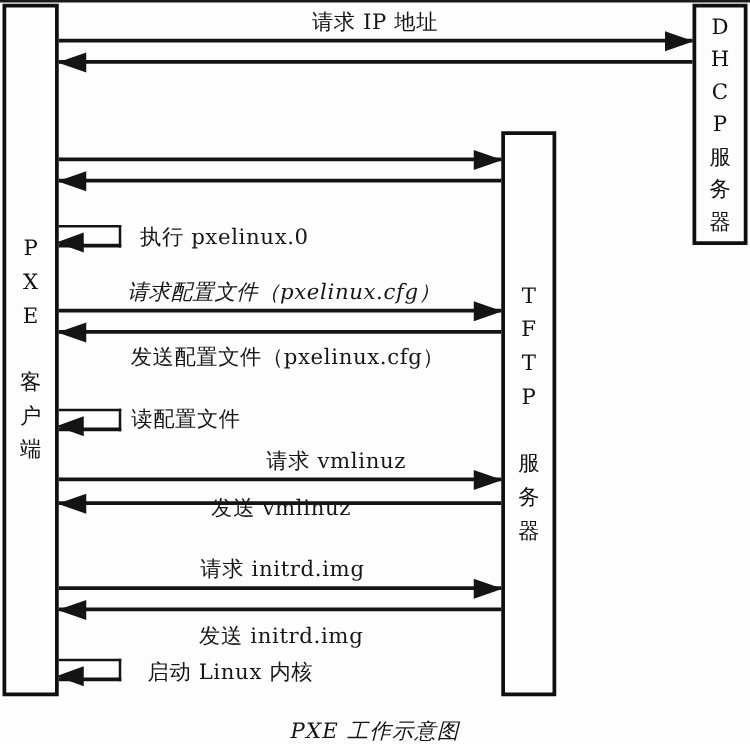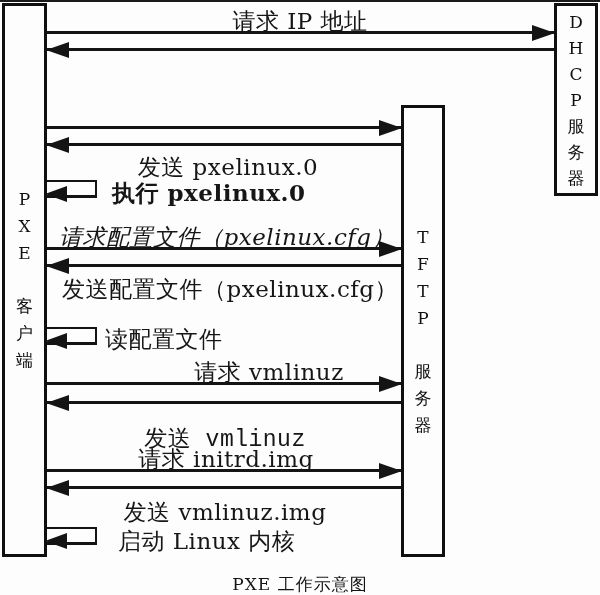--- a/index.html
+++ b/index.html
@@ -28,25 +28,25 @@
            border-top:8px solid transparent; border-bottom:8px solid transparent; }
   .head.right { right:-1px; top:0.5px; border-left:23px solid #141414; }
   .head.left  { left:-1px;  top:0.5px; border-right:23px solid #141414; }
 
   .loop { position:absolute; box-sizing:border-box; width:50px;
           border-top:2px solid #141414; border-right:2px solid #141414;
           border-bottom:3px solid #141414; }
   .loop .head { left:-2px; top:auto; bottom:-7px; border-top:8px solid transparent;
                 border-bottom:8px solid transparent; border-right:22px solid #141414; }
 
-  .msg-label { position:absolute; font-size:23px; white-space:nowrap; letter-spacing:0.5px; }
+  .msg-label { position:absolute; font-size:17px; white-space:nowrap; letter-spacing:0.5px; }
   .msg-label.centered { transform:translateX(-50%); }
 
   .caption { position:absolute; left:0; right:0; top:573px; text-align:center;
-             font-size:17px; letter-spacing:1px; color:#141414; }
+             font-size:17px; letter-spacing:1px; color:#141414;font-style:italic; }
 </style>
 </head>
 <body>
 
 <div class="stage">
 
   <div class="top-rule"></div>
 
   <div class="actor pxe" style="left:2px; top:3px; width:45px; height:554px;">
     <span>P</span>
@@ -122,26 +122,25 @@
     <div class="head"></div>
   </div>
   <div class="loop" style="left:47px; top:327px; height:18px;">
     <div class="head"></div>
   </div>
   <div class="loop" style="left:47px; top:527px; height:18px;">
     <div class="head"></div>
   </div>
 
   <div class="msg-label centered" style="left:300px; top:6px;">请求 IP 地址</div>
-  <div class="msg-label centered" style="left:228px; top:152px;">发送 pxelinux.0</div>
-  <div class="msg-label" style="left:112px; top:178px;font-weight:bold;">执行 pxelinux.0</div>
+  <div class="msg-label" style="left:112px; top:178px;">执行 pxelinux.0</div>
   <div class="msg-label centered" style="left:227px; top:222px;font-style:italic;">请求配置文件（pxelinux.cfg）</div>
   <div class="msg-label centered" style="left:230px; top:274px;">发送配置文件（pxelinux.cfg）</div>
   <div class="msg-label" style="left:105px; top:324px;">读配置文件</div>
   <div class="msg-label centered" style="left:225px; top:357px;margin-left:44px;">请求 vmlinuz</div>
-  <div class="msg-label centered" style="left:225px; top:423px;font-family:Liberation Mono, monospace;">发送 vmlinuz</div>
+  <div class="msg-label centered" style="left:225px; top:395px;">发送 vmlinuz</div>
   <div class="msg-label centered" style="left:226px; top:444px;">请求 initrd.img</div>
-  <div class="msg-label centered" style="left:225px; top:497px;">发送 vmlinuz.img</div>
+  <div class="msg-label centered" style="left:225px; top:497px;">发送 initrd.img</div>
   <div class="msg-label" style="left:118px; top:526px;">启动 Linux 内核</div>
 
   <div class="caption">PXE 工作示意图</div>
 
 </div>
 
 </body></html>

